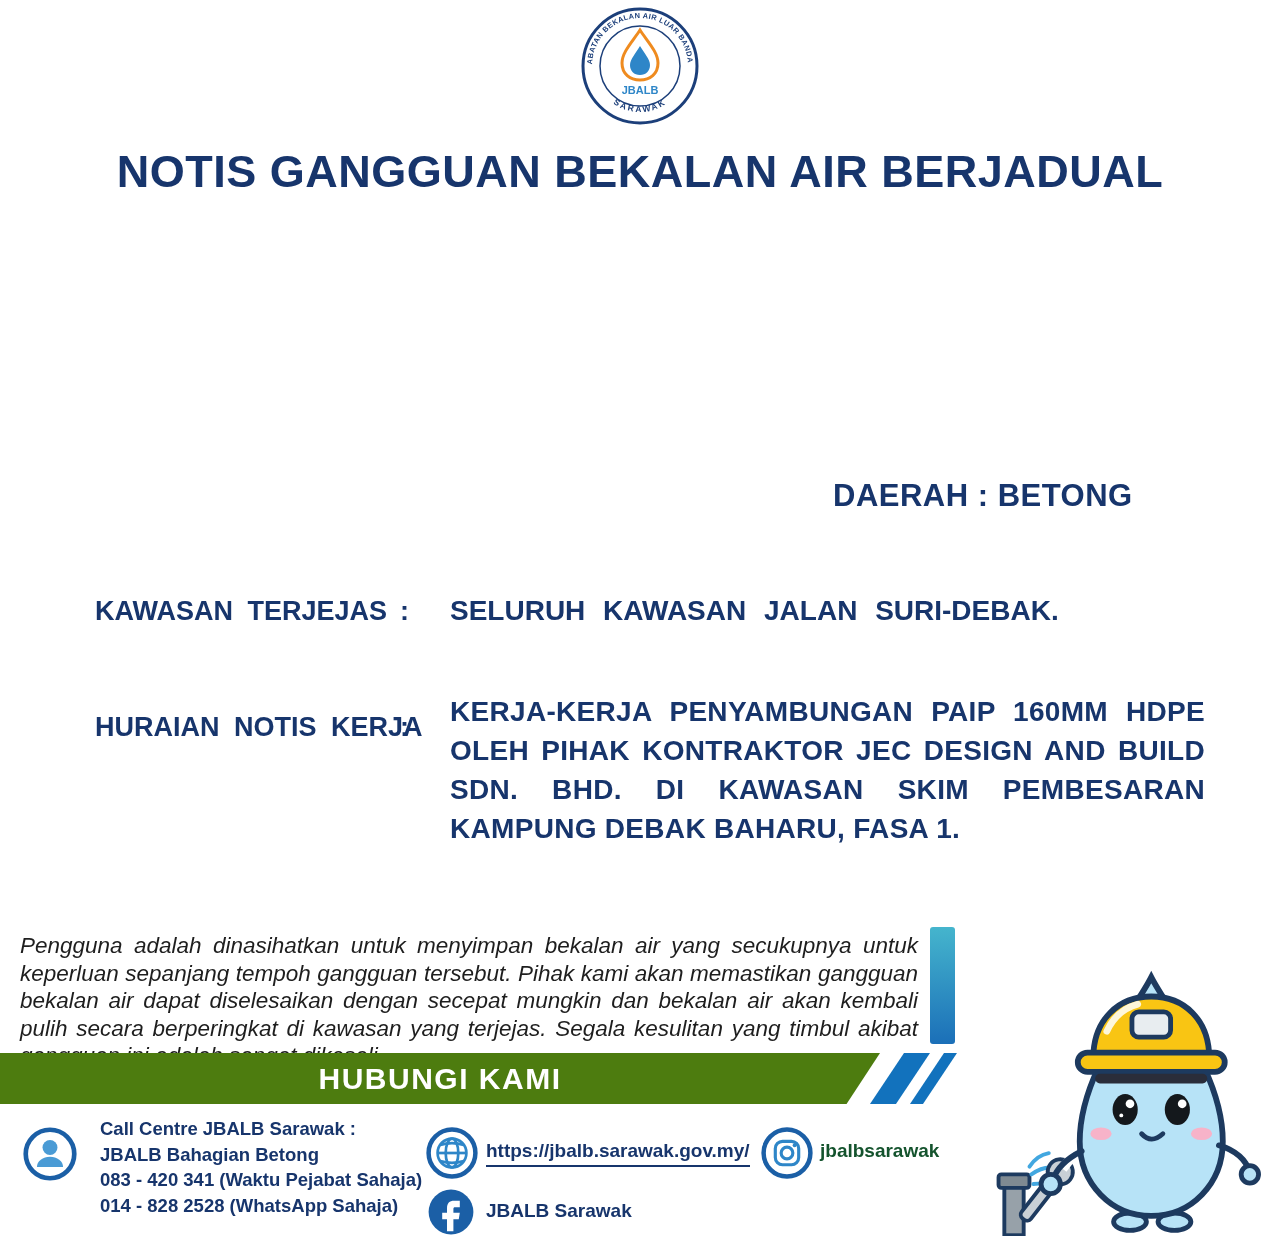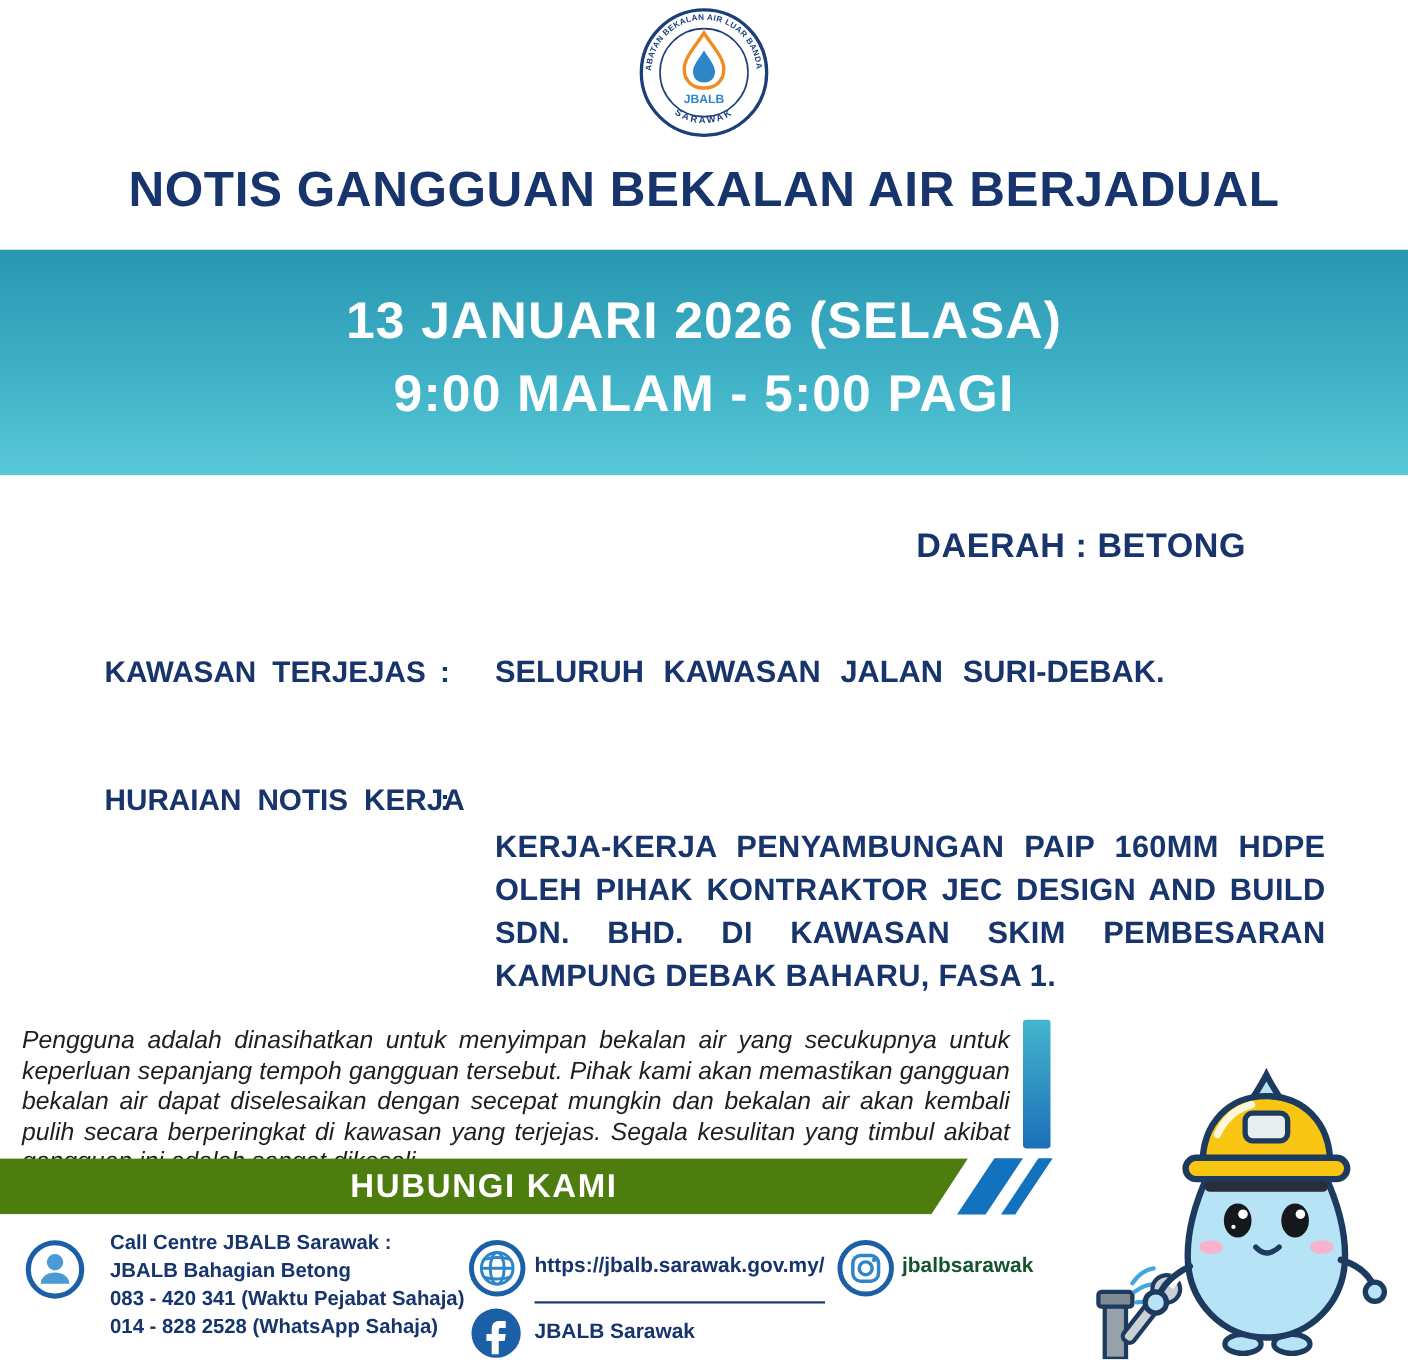--- a/index.html
+++ b/index.html
@@ -24,21 +24,21 @@
   .bahagian{position:absolute;left:175px;top:470px;font-size:31px;font-weight:bold;color:#17356c;letter-spacing:.5px;}
   .daerah{position:absolute;left:833px;top:478px;font-size:31px;font-weight:bold;color:#17356c;letter-spacing:.5px;}
 
   
   .d-label{position:absolute;left:95px;font-size:27px;font-weight:bold;color:#17356c;word-spacing:7px;}
   .d-colon{position:absolute;left:400px;font-size:27px;font-weight:bold;color:#17356c;}
   .d-value{position:absolute;left:450px;width:755px;font-size:28px;font-weight:bold;color:#17356c;}
   .row1-label,.row1-colon{top:596px;}
   .row1-value{top:595px;word-spacing:10px;}
   .row2-label,.row2-colon{top:712px;}
-  .row2-value{top:750px;text-align:justify;line-height:39px;letter-spacing:.3px;}
+  .row2-value{top:692px;text-align:justify;line-height:39px;letter-spacing:.3px;}
 
   
   .advisory{position:absolute;left:20px;top:932px;width:898px;font-size:22.5px;font-style:italic;
             color:#1e1e1e;line-height:27.5px;text-align:justify;}
   .advisory-bar{position:absolute;left:930px;top:927px;width:25px;height:117px;border-radius:3px;
             background:linear-gradient(180deg,#45b5cd 0%,#1b6fb8 100%);}
 
   
   .contact-banner{position:absolute;left:0;top:1053px;width:960px;height:51px;}
   .banner-main{position:absolute;left:0;top:0;width:880px;height:51px;background:#4d7c0f;
@@ -49,21 +49,21 @@
   .stripe1{left:904px;width:26px;}
   .stripe2{left:944px;width:13px;}
 
   
   .ft-icon{position:absolute;}
   .cc-icon{left:22px;top:1126px;width:56px;height:56px;}
   .cc-lines{position:absolute;left:100px;top:1116px;font-size:18.5px;font-weight:bold;
             color:#17356c;line-height:25.5px;}
   .web-icon{left:425px;top:1126px;width:54px;height:54px;}
   .web-text{position:absolute;left:486px;top:1140px;font-size:19px;font-weight:bold;color:#17356c;
-            border-bottom:2.5px solid #17356c;padding-bottom:21px;cursor:pointer;}
+            border-bottom:2.5px solid #17356c;padding-bottom:3px;cursor:pointer;}
   .fb-icon{left:427px;top:1188px;width:48px;height:48px;}
   .fb-text{position:absolute;left:486px;top:1200px;font-size:19px;font-weight:bold;color:#17356c;cursor:pointer;}
   .ig-icon{left:760px;top:1126px;width:54px;height:54px;}
   .ig-text{position:absolute;left:820px;top:1140px;font-size:19px;font-weight:bold;color:#14532d;cursor:pointer;}
 
   
   .mascot{position:absolute;left:985px;top:930px;width:290px;height:306px;}
 </style>
 </head>
 <body>
@@ -85,24 +85,20 @@
         <textPath href="#arcBottom" startOffset="50%" text-anchor="middle">SARAWAK</textPath>
       </text>
       <path d="M60 24 C53 35 42 46 42 57 C42 68 50 74 60 74 C70 74 78 68 78 57 C78 46 67 35 60 24 Z" fill="none" stroke="#ef8b1f" stroke-width="3"></path>
       <path d="M60 40 C56 47 50 53 50 59 C50 65 54 69 60 69 C66 69 70 65 70 59 C70 53 64 47 60 40 Z" fill="#2e86c8"></path>
       <text x="60" y="88" text-anchor="middle" font-size="11" font-weight="bold" fill="#2e86c8">JBALB</text>
     </svg>
   </div>
 
   <div class="title">NOTIS GANGGUAN BEKALAN AIR BERJADUAL</div>
 
-  <div class="schedule">
-    <div class="date">13 JANUARI 2026 (SELASA)</div>
-    <div class="time">9:00 MALAM - 5:00 PAGI</div>
-  </div>
 
   <div class="daerah">DAERAH : BETONG</div>
 
   <div class="d-label row1-label">KAWASAN TERJEJAS</div>
   <div class="d-colon row1-colon">:</div>
   <div class="d-value row1-value">SELURUH KAWASAN JALAN SURI-DEBAK.</div>
 
   <div class="d-label row2-label">HURAIAN NOTIS KERJA</div>
   <div class="d-colon row2-colon">:</div>
   <div class="d-value row2-value">KERJA-KERJA PENYAMBUNGAN PAIP 160MM HDPE OLEH PIHAK KONTRAKTOR JEC DESIGN AND BUILD SDN. BHD. DI KAWASAN SKIM PEMBESARAN KAMPUNG DEBAK BAHARU, FASA 1.</div>

